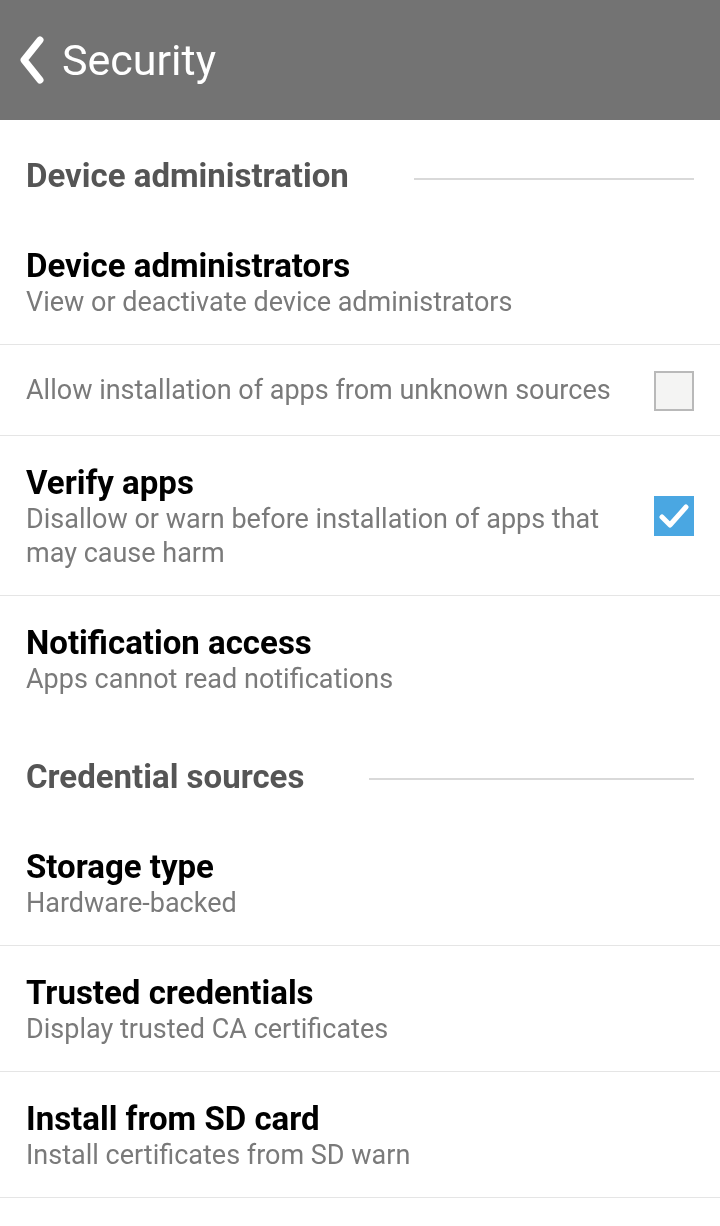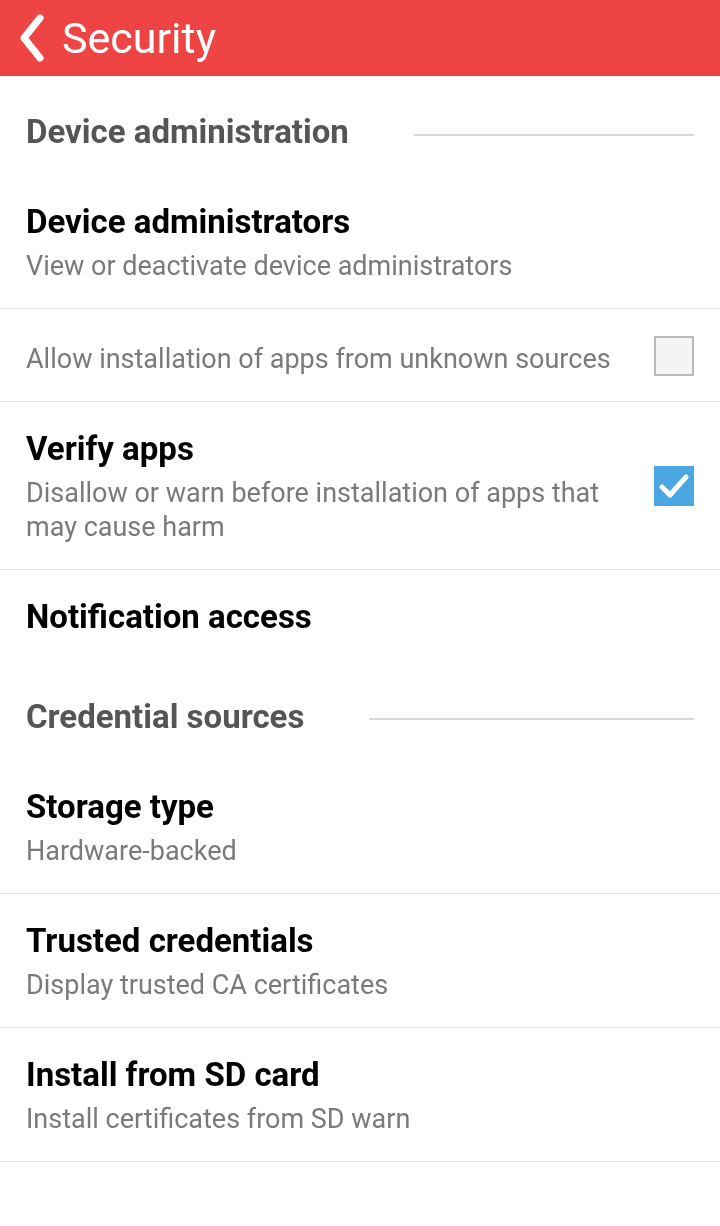--- a/index.html
+++ b/index.html
@@ -4,22 +4,22 @@
 <style>
   * { margin: 0; padding: 0; box-sizing: border-box; }
   body {
     width: 720px;
     height: 1226px;
     font-family: -apple-system, Roboto, "Helvetica Neue", Arial, sans-serif;
     background: #ffffff;
     overflow: hidden;
   }
   .header {
-    background: #ef4444;
-    height: 76px;
+    background: #737373;
+    height: 120px;
     display: flex;
     align-items: center;
     padding-left: 18px;
   }
   .back-chevron {
     color: #ffffff;
     display: inline-flex;
     align-items: center;
     margin-right: 14px;
   }
@@ -59,21 +59,21 @@
   .item-title {
     font-size: 33px;
     font-weight: 700;
     color: #000000;
     line-height: 1.25;
   }
   .item-sub {
     font-size: 27px;
     color: #7a7a7a;
     line-height: 1.25;
-    margin-top: 8px;
+    margin-top: 0;
   }
   .check {
     width: 40px;
     height: 40px;
     border: 2px solid #b9b9b9;
     background: #f4f4f3;
     flex-shrink: 0;
     display: flex;
     align-items: center;
     justify-content: center;
@@ -128,20 +128,21 @@
       <div class="check on">
         <svg viewBox="0 0 30 26">
             <path d="M3 14 L11 22 L27 4"></path>
           </svg>
       </div>
     </div>
 
     <div class="item" style="border-bottom:none">
       <div class="item-text">
         <div class="item-title">Notification access</div>
+        <div class="item-sub">Apps cannot read notifications</div>
       </div>
     </div>
   </div>
 
   <div class="section-head">
     <span class="section-title">Credential sources</span>
     <span class="section-rule"></span>
   </div>
 
   <div class="section-first">

